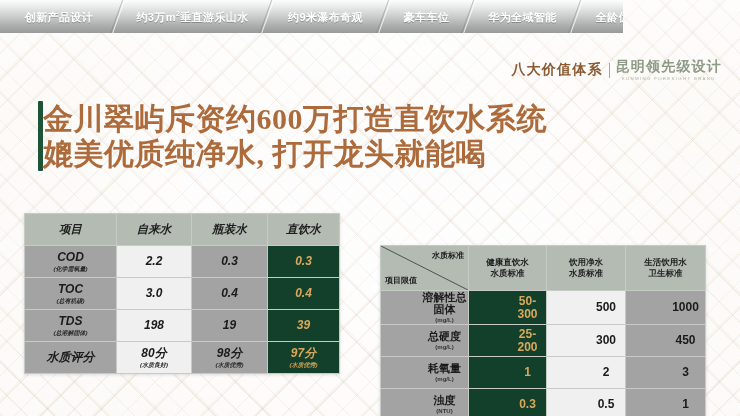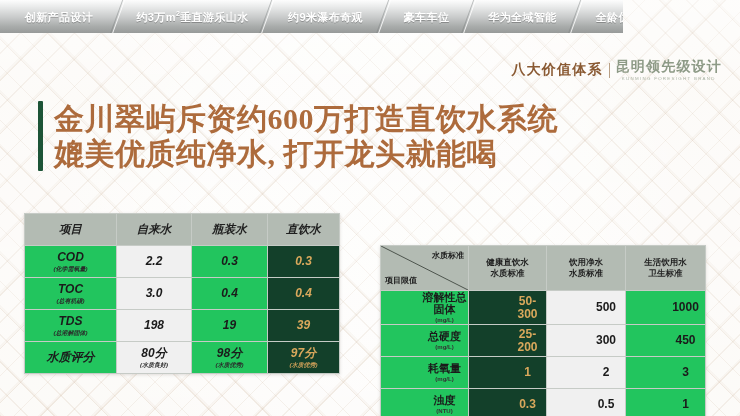--- a/index.html
+++ b/index.html
@@ -96,21 +96,21 @@
     white-space:nowrap;line-height:17px;
   }
   #brand-en{
     font-size:4.4px;color:#a9b2a2;letter-spacing:1.3px;
     white-space:nowrap;margin-top:1px;
   }
 
   
   #headline{
     position:absolute;left:38px;top:101px;z-index:5;
-    display:flex;align-items:stretch;gap:11px;
+    display:flex;align-items:stretch;
   }
   #headline-bar{width:5px;background:#1d5437;border-radius:1px;}
   #headline-text{
     font-family:"Liberation Serif","DejaVu Serif",serif;
     font-weight:bold;
     font-size:30px;
     line-height:35px;
     color:#ad6b3c;
     letter-spacing:.5px;
     white-space:nowrap;
@@ -125,21 +125,21 @@
     box-shadow:0 1px 3px rgba(90,80,70,.18);
   }
   .tbl td,.tbl th{
     border:1px solid #c6cbc6;
     text-align:center;
     vertical-align:middle;
     padding:0;
     font-size:11.5px;
     font-weight:bold;
     color:#1b1b1b;
-    background:#22c55e;
+    background:#a3a3a3;
   }
   .tbl thead th{
     background:#b3bbb3;
     color:#1f1f1f;
     font-size:11.5px;
     font-weight:bold;
     height:31px;
   }
   .cell-main{font-size:12px;font-weight:bold;line-height:13px;}
   .cell-sub{font-size:6px;font-weight:bold;line-height:8px;color:#2a2a2a;margin-top:1px;}

